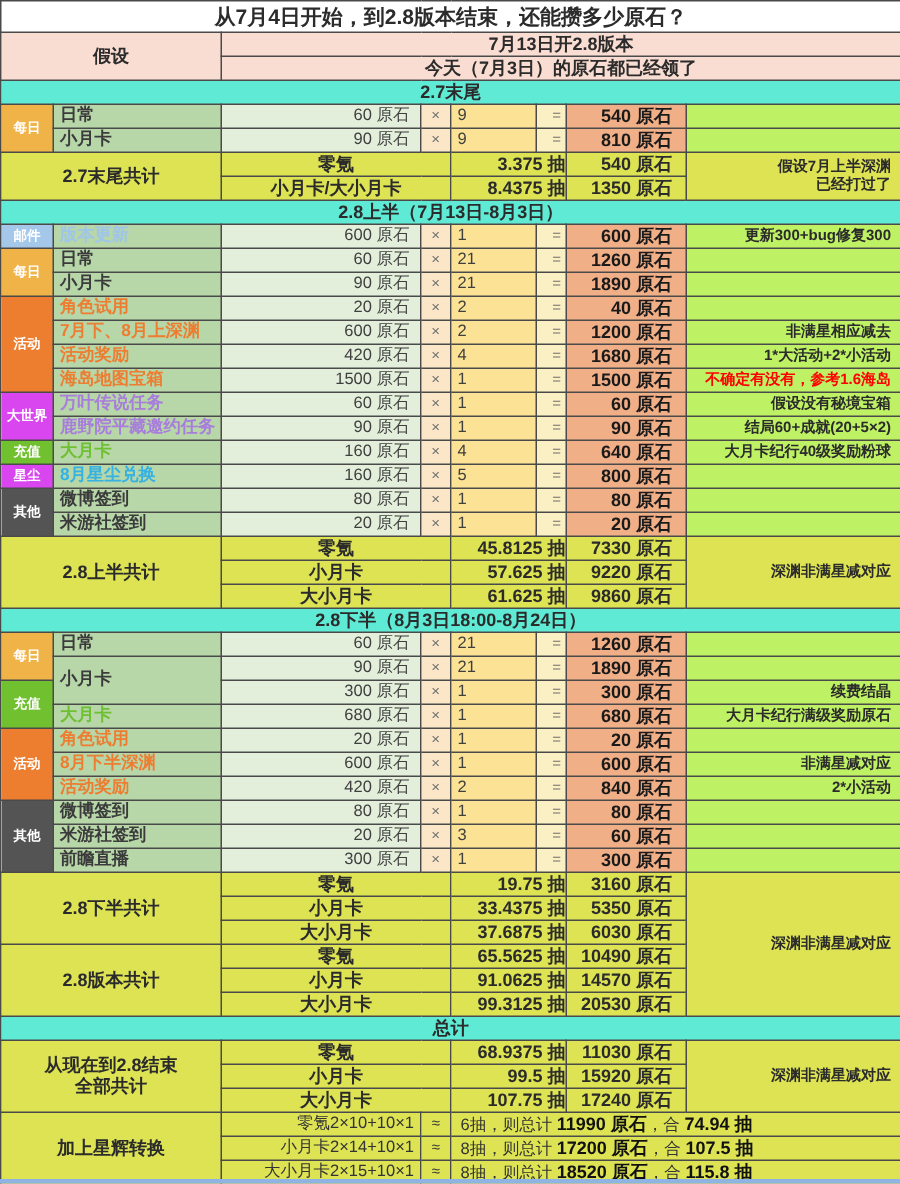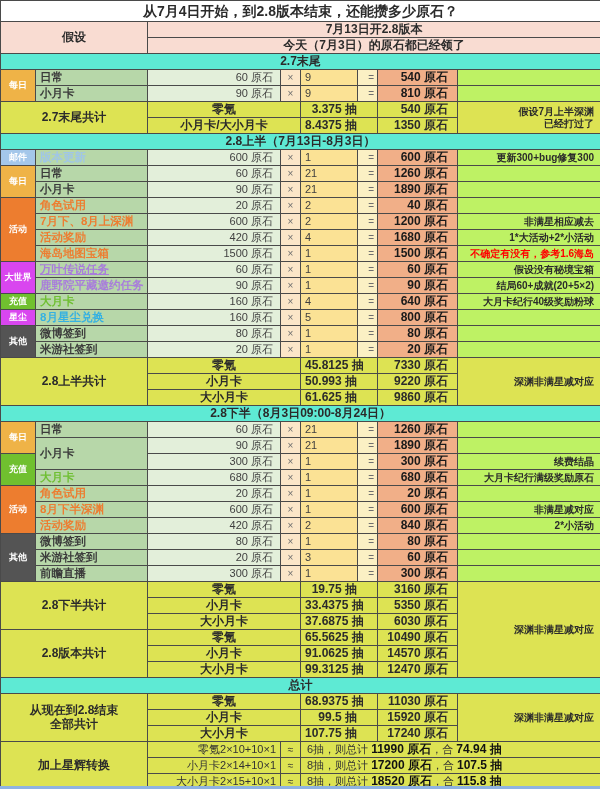--- a/index.html
+++ b/index.html
@@ -19,21 +19,21 @@
   td.val{background:#e3efda;text-align:right;color:#3f3f3f;padding-right:7px;}
   td.times{background:#fbe6c8;text-align:center;color:#6f6f6f;font-size:10px;padding:0;}
   td.mult{background:#fbe295;text-align:left;color:#3f3f3f;padding-left:4px;}
   td.eq{background:#fbf0c4;text-align:right;color:#6f6f6f;font-size:10px;padding-right:3px;}
   td.res{background:#f1af88;text-align:right;font-weight:bold;font-size:12px;color:#1a1a1a;padding-right:9px;}
   td.note{background:#bef264;text-align:right;font-weight:bold;font-size:10px;padding-right:6px;white-space:pre-line;}
   td.tot-title,td.tot-lbl,td.tot-draws,td.tot-gems,td.tot-note,
   td.conv-formula,td.conv-approx,td.conv-rest{background:#dde353;}
   td.tot-title{font-weight:bold;font-size:12px;text-align:center;white-space:pre-line;margin-left:37px;}
   td.tot-lbl{font-weight:bold;font-size:12px;text-align:center;}
-  td.tot-draws{font-weight:bold;font-size:12px;text-align:right;padding-right:20px;}
+  td.tot-draws{font-weight:bold;font-size:12px;text-align:right;padding-right:0;}
   td.tot-gems{font-weight:bold;font-size:12px;text-align:right;padding-right:9px;}
   td.tot-note{font-weight:bold;font-size:10px;text-align:right;padding-right:6px;white-space:pre-line;}
   td.conv-formula{text-align:right;color:#333;padding-right:4px;}
   td.conv-approx{text-align:center;color:#333;font-size:10px;padding:0;}
   td.conv-rest{text-align:left;color:#333;padding-left:6px;}
   td.conv-rest .b{font-weight:bold;font-size:12px;color:#111;}
   #bottom-strip{position:absolute;left:0;right:0;bottom:0;height:3px;background:#8fb3e2;}
 </style>
 </head>
 <body>
@@ -160,21 +160,21 @@
           <td class="lbl" style="color: rgb(237, 125, 49);">海岛地图宝箱</td>
           <td class="val">1500 原石</td>
           <td class="times">×</td>
           <td class="mult">1</td>
           <td class="eq">=</td>
           <td class="res">1500 原石</td>
           <td class="note" style="color: rgb(255, 0, 0);">不确定有没有，参考1.6海岛</td>
         </tr>
         <tr>
           <td class="cat" rowspan="2" style="background: #d946ef;">大世界</td>
-          <td class="lbl" style="color: rgb(168, 125, 219); text-decoration: underline;">万叶传说任务</td>
+          <td class="lbl" style="color: rgb(168, 125, 219);">万叶传说任务</td>
           <td class="val">60 原石</td>
           <td class="times">×</td>
           <td class="mult">1</td>
           <td class="eq">=</td>
           <td class="res">60 原石</td>
           <td class="note">假设没有秘境宝箱</td>
         </tr>
         <tr>
           <td class="lbl" style="color: rgb(168, 125, 219);">鹿野院平藏邀约任务</td>
           <td class="val">90 原石</td>
@@ -225,30 +225,30 @@
         </tr>
         <tr>
           <td class="tot-title" colspan="2" rowspan="3">2.8上半共计</td>
           <td class="tot-lbl" colspan="2">零氪</td>
           <td class="tot-draws" colspan="2">45.8125 抽</td>
           <td class="tot-gems">7330 原石</td>
           <td class="tot-note" rowspan="3">深渊非满星减对应</td>
         </tr>
         <tr>
           <td class="tot-lbl" colspan="2">小月卡</td>
-          <td class="tot-draws" colspan="2">50.993 抽</td>
+          <td class="tot-draws" colspan="2">57.625 抽</td>
           <td class="tot-gems">9220 原石</td>
         </tr>
         <tr>
           <td class="tot-lbl" colspan="2">大小月卡</td>
           <td class="tot-draws" colspan="2">61.625 抽</td>
           <td class="tot-gems">9860 原石</td>
         </tr>
         <tr>
-          <td class="sechead" colspan="8">2.8下半（8月3日09:00-8月24日）</td>
+          <td class="sechead" colspan="8">2.8下半（8月3日18:00-8月24日）</td>
         </tr>
         <tr>
           <td class="cat" rowspan="2" style="background: rgb(239, 179, 71);">每日</td>
           <td class="lbl">日常</td>
           <td class="val">60 原石</td>
           <td class="times">×</td>
           <td class="mult">21</td>
           <td class="eq">=</td>
           <td class="res">1260 原石</td>
           <td class="note"></td>
@@ -360,21 +360,21 @@
           <td class="tot-gems">10490 原石</td>
         </tr>
         <tr>
           <td class="tot-lbl" colspan="2">小月卡</td>
           <td class="tot-draws" colspan="2">91.0625 抽</td>
           <td class="tot-gems">14570 原石</td>
         </tr>
         <tr>
           <td class="tot-lbl" colspan="2">大小月卡</td>
           <td class="tot-draws" colspan="2">99.3125 抽</td>
-          <td class="tot-gems">12470 原石</td>
+          <td class="tot-gems">20530 原石</td>
         </tr>
         <tr>
           <td class="sechead" colspan="8">总计</td>
         </tr>
         <tr>
           <td class="tot-title" colspan="2" rowspan="3">从现在到2.8结束
 全部共计</td>
           <td class="tot-lbl" colspan="2">零氪</td>
           <td class="tot-draws" colspan="2">68.9375 抽</td>
           <td class="tot-gems">11030 原石</td>

